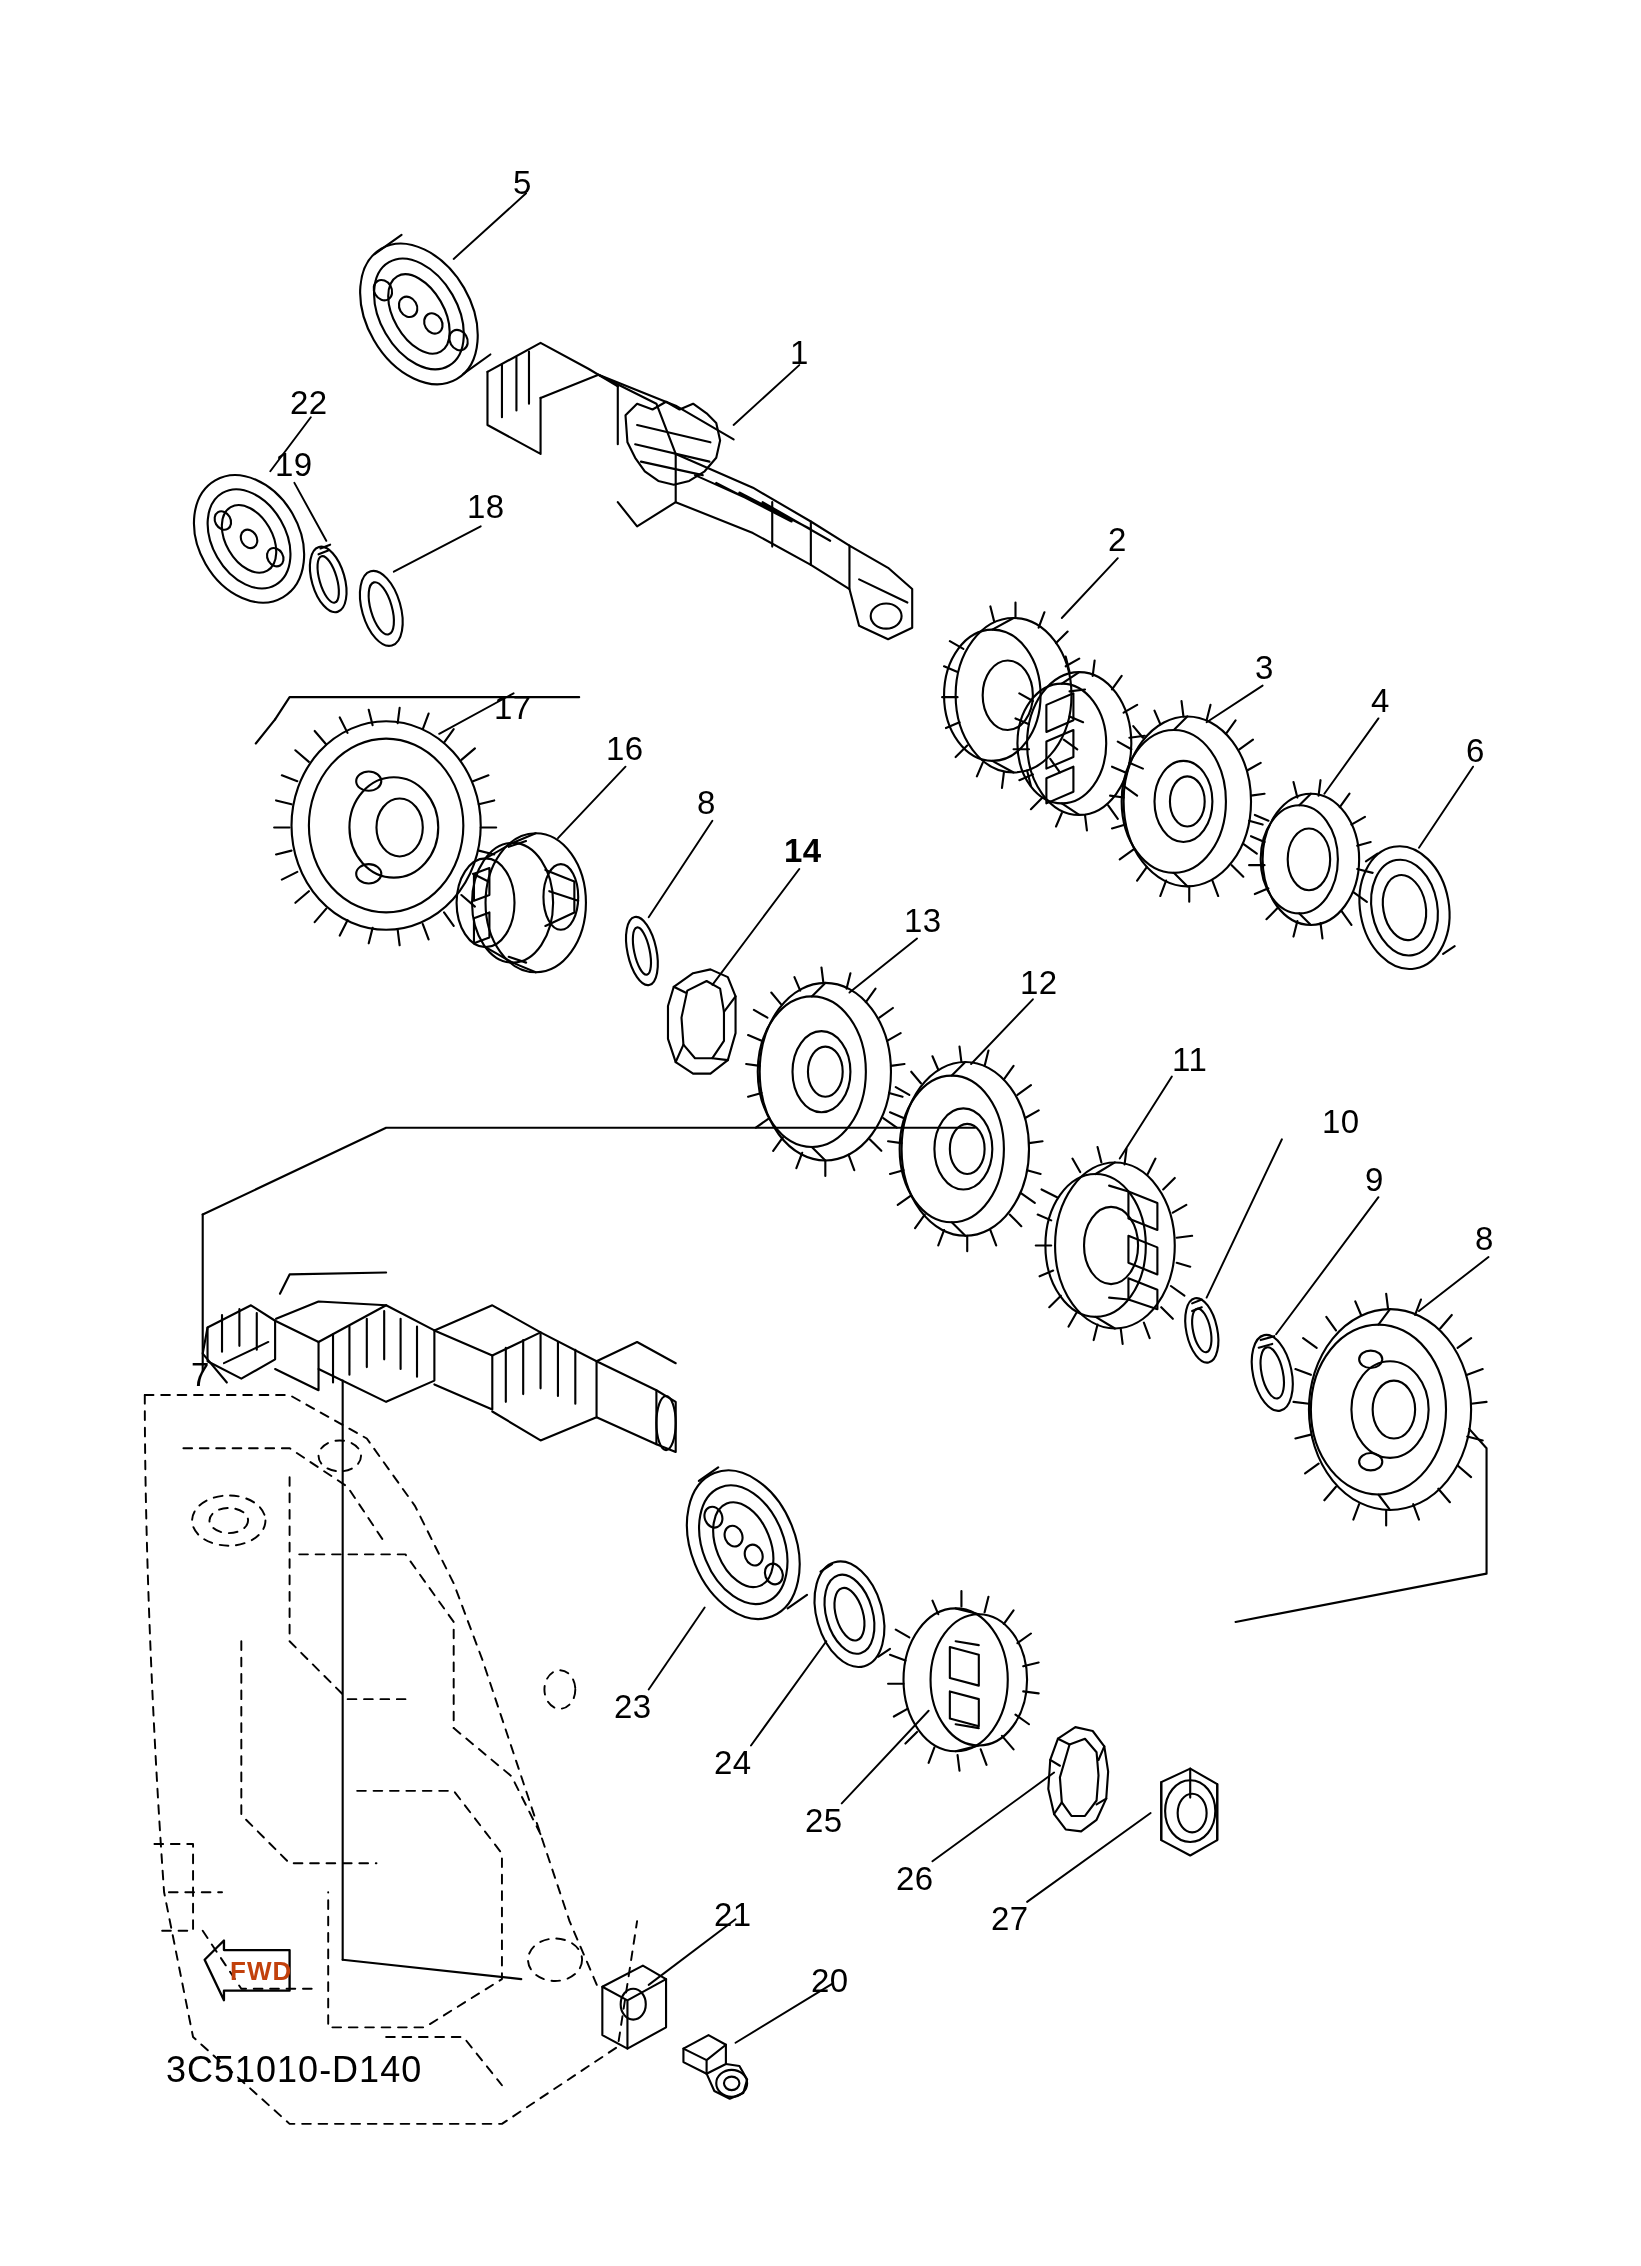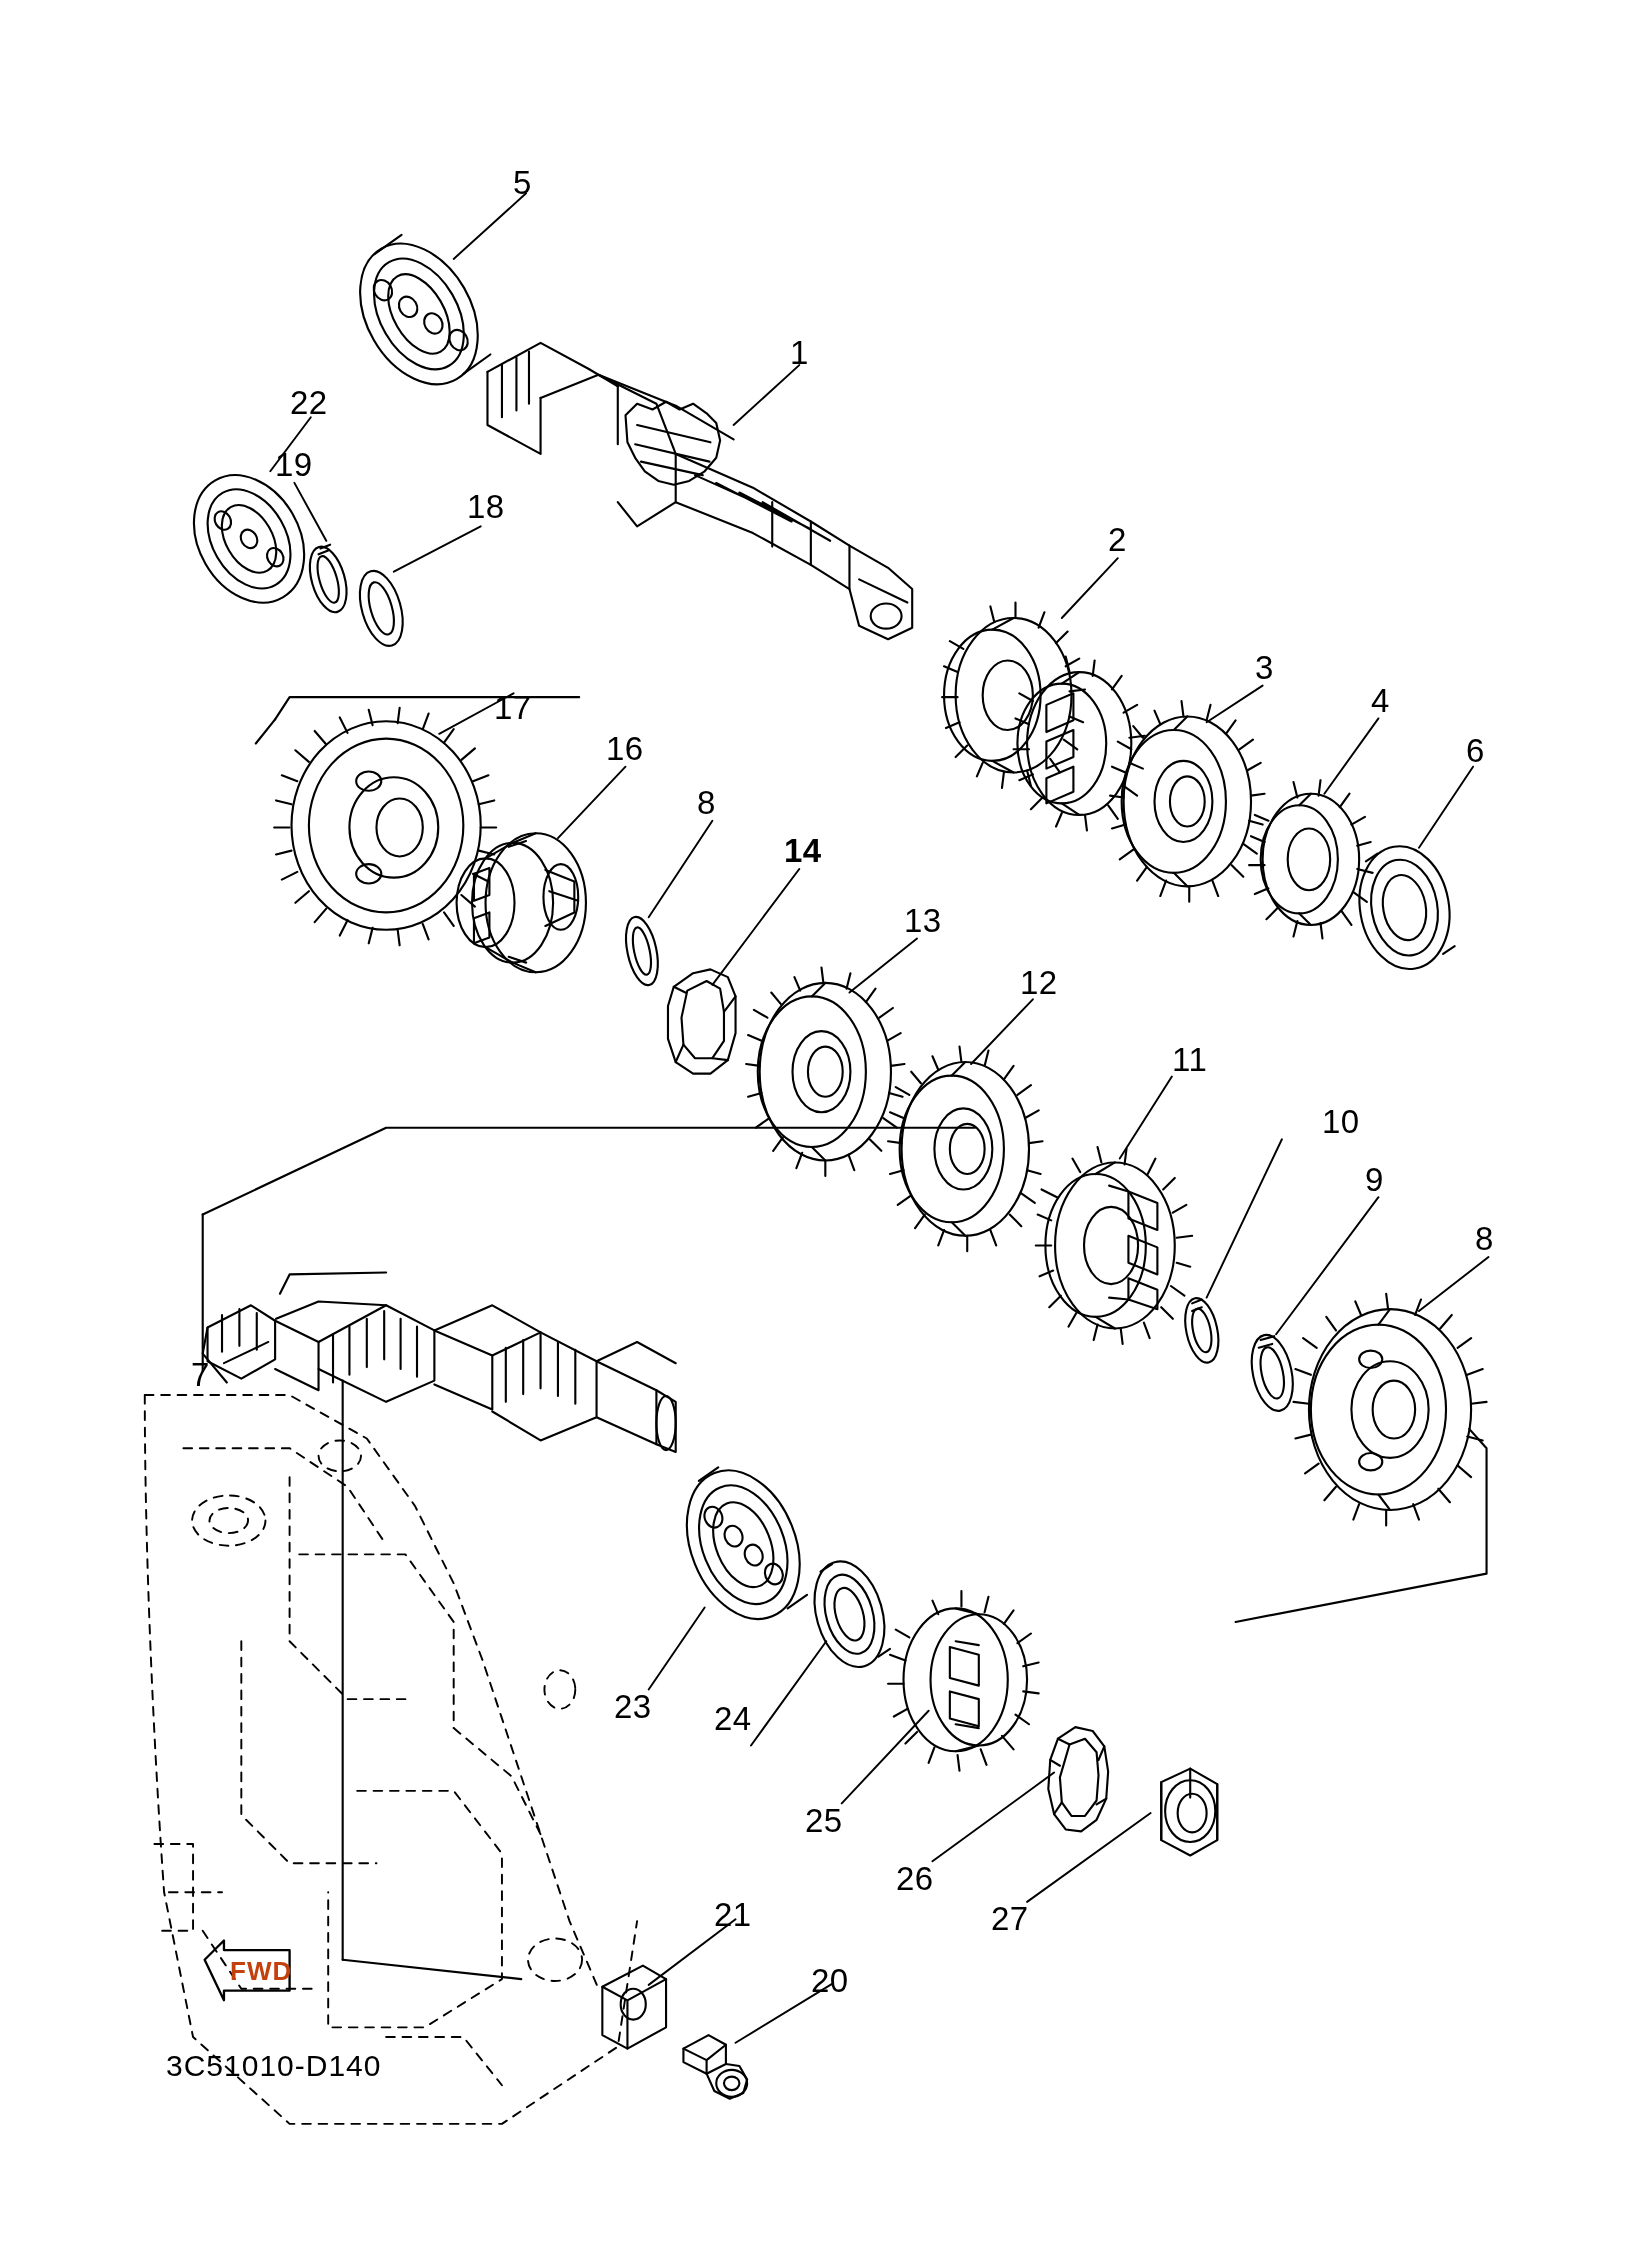--- a/index.html
+++ b/index.html
@@ -26,21 +26,21 @@
     font-size: 33px;
     font-weight: 400;
     color: #000000;
     letter-spacing: 0.5px;
     user-select: none;
     white-space: nowrap;
   }
   .partcode {
     position: absolute;
     font-family: "Liberation Sans", sans-serif;
-    font-size: 30px;
+    font-size: 36px;
     color: #000000;
     letter-spacing: 1px;
     white-space: nowrap;
   }
   .fwd-label {
     position: absolute;
     font-family: "Liberation Sans", sans-serif;
     font-size: 26px;
     font-weight: 700;
     color: #c2410c;
@@ -418,21 +418,21 @@
   <div class="callout" style="left:697px; top:784px;">8</div>
   <div class="callout" style="left:784px; top:832px;font-weight:bold;">14</div>
   <div class="callout" style="left:904px; top:902px;">13</div>
   <div class="callout" style="left:1020px; top:964px;">12</div>
   <div class="callout" style="left:1172px; top:1041px;text-align:center;">11</div>
   <div class="callout" style="left:1322px; top:1103px;">10</div>
   <div class="callout" style="left:1365px; top:1161px;">9</div>
   <div class="callout" style="left:1475px; top:1220px;">8</div>
   <div class="callout" style="left:191px; top:1356px;">7</div>
   <div class="callout" style="left:614px; top:1688px;">23</div>
-  <div class="callout" style="left:714px; top:1700px;">24</div>
+  <div class="callout" style="left:714px; top:1744px;">24</div>
   <div class="callout" style="left:805px; top:1802px;">25</div>
   <div class="callout" style="left:896px; top:1860px;">26</div>
   <div class="callout" style="left:991px; top:1900px;">27</div>
   <div class="callout" style="left:714px; top:1896px;">21</div>
   <div class="callout" style="left:811px; top:1962px;">20</div>
 
   <div class="fwd-label" style="left:230px; top:1956px;">FWD</div>
 
   <div class="partcode" style="left:166px; top:2049px;">3C51010-D140</div>
 

